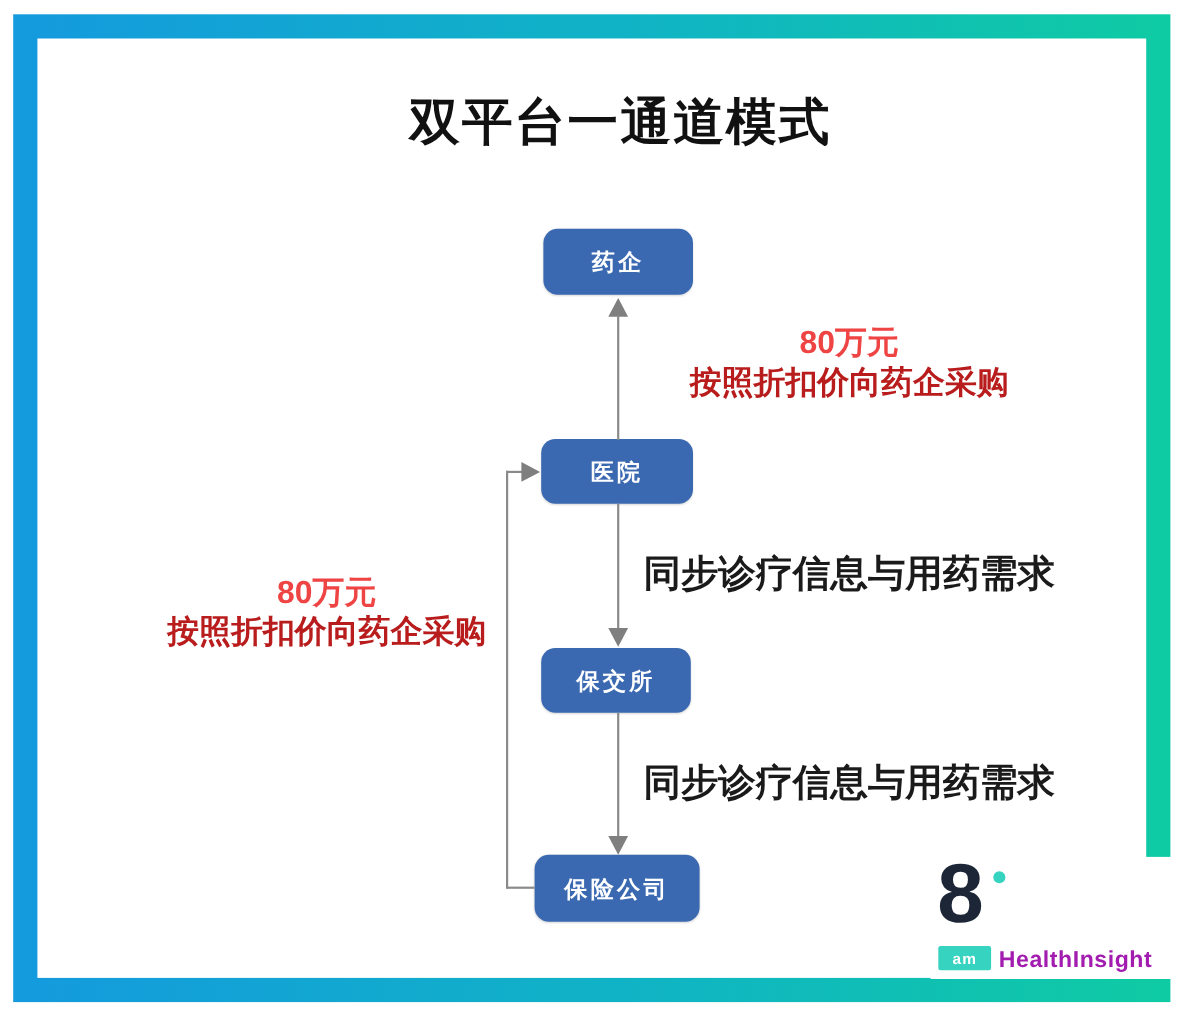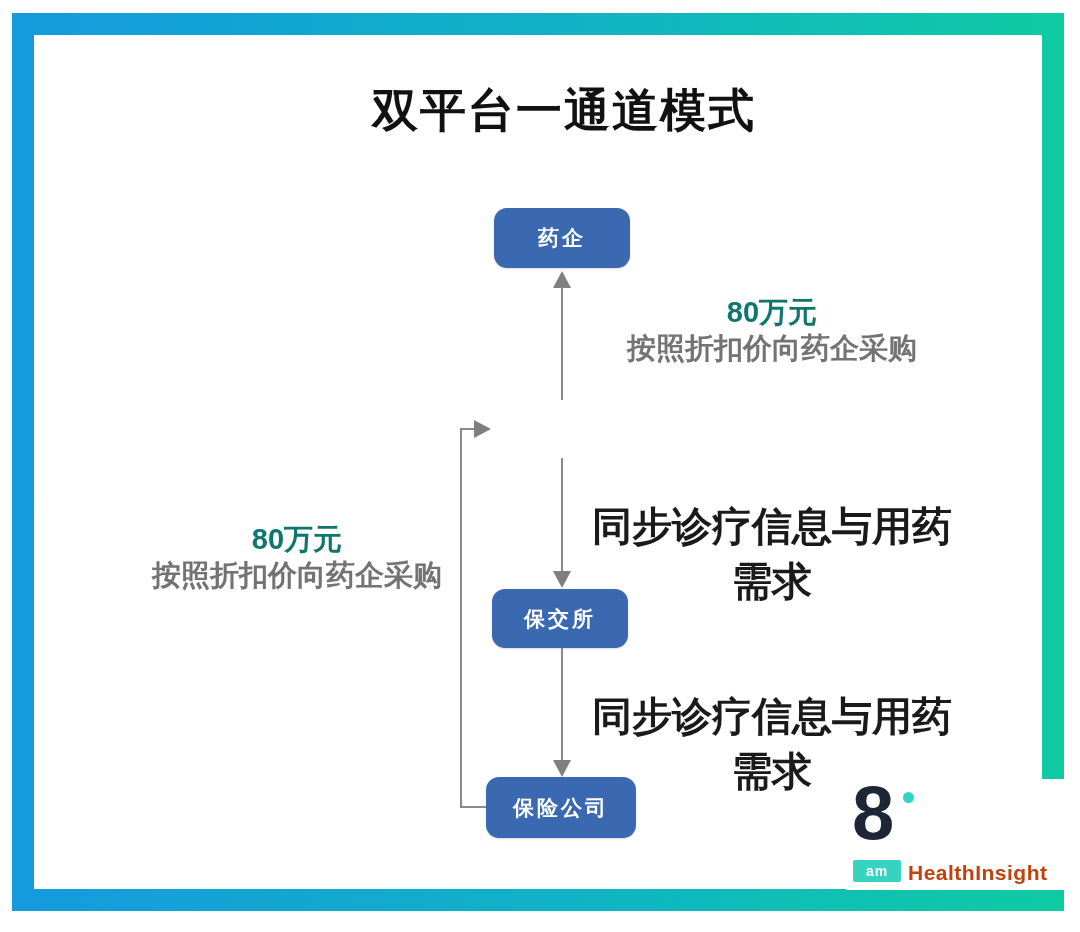--- a/index.html
+++ b/index.html
@@ -41,23 +41,23 @@
   .conn { position:absolute; background:#8a8a8a; }
   .vline { width:2px; }
   .hline { height:2px; }
 
   .ah { position:absolute; width:0; height:0; }
   .ah-up    { border-left:9px solid transparent; border-right:9px solid transparent; border-bottom:17px solid #7f7f7f; }
   .ah-down  { border-left:9px solid transparent; border-right:9px solid transparent; border-top:17px solid #7f7f7f; }
   .ah-right { border-top:9px solid transparent; border-bottom:9px solid transparent; border-left:17px solid #7f7f7f; }
 
   .edge-label { position:absolute; text-align:center; }
-  .amount { font-size:29px; font-weight:800; color:#0f766e; line-height:36px; }
-  .desc   { font-size:29px; font-weight:800; color:#737373; line-height:36px; }
-  .sync   { font-size:40px; font-weight:800; color:#1a1a1a; }
+  .amount { font-size:29px; font-weight:800; color:#ef4444; line-height:36px; }
+  .desc   { font-size:29px; font-weight:800; color:#b91c1c; line-height:36px; }
+  .sync   { font-size:34px; font-weight:800; color:#1a1a1a; }
 
   .lbl-purchase { left:560px; top:294px; width:376px; }
   .lbl-sync1    { left:560px; top:499px; width:376px; }
   .lbl-sync2    { left:560px; top:689px; width:376px; }
   .lbl-directpay{ left:85px;  top:521px; width:376px; }
 
   
   .logo {
     position:absolute; left:846px; top:779px; width:234px; height:111px;
     background:#ffffff; z-index:3;
@@ -75,37 +75,38 @@
     font-size:66px; font-weight:900; color:#1d2637; line-height:96px; letter-spacing:1px;
   }
   .logo-badge {
     position:absolute; left:7px; top:81px; width:48px; height:22px;
     background:#35d3c0; color:#ffffff; font-size:14px; font-weight:700;
     display:flex; align-items:center; justify-content:center; border-radius:2px;
     letter-spacing:1px;
   }
   .logo-en {
     position:absolute; left:62px; top:82px;
-    font-size:21px; font-weight:800; color:#c2410c; letter-spacing:0.5px;
+    font-size:21px; font-weight:800; color:#a21caf; letter-spacing:0.5px;
   }
 </style>
 </head>
 <body>
 
 <div class="canvas">
 
   <div class="frame">
     <div class="frame-inner"></div>
   </div>
 
   <div class="layer">
 
     <div class="title">双平台一通道模式</div>
 
     <div class="node node-pharma">药企</div>
+    <div class="node node-hospital">医院</div>
     <div class="node node-exchange">保交所</div>
     <div class="node node-insurer">保险公司</div>
 
     <div class="ah ah-up" style="left:529px; top:271px;"></div>
     <div class="conn vline" style="left:537px; top:287px; height:113px;"></div>
 
     <div class="conn vline" style="left:537px; top:458px; height:114px;"></div>
     <div class="ah ah-down" style="left:529px; top:571px;"></div>
 
     <div class="conn vline" style="left:537px; top:648px; height:113px;"></div>

